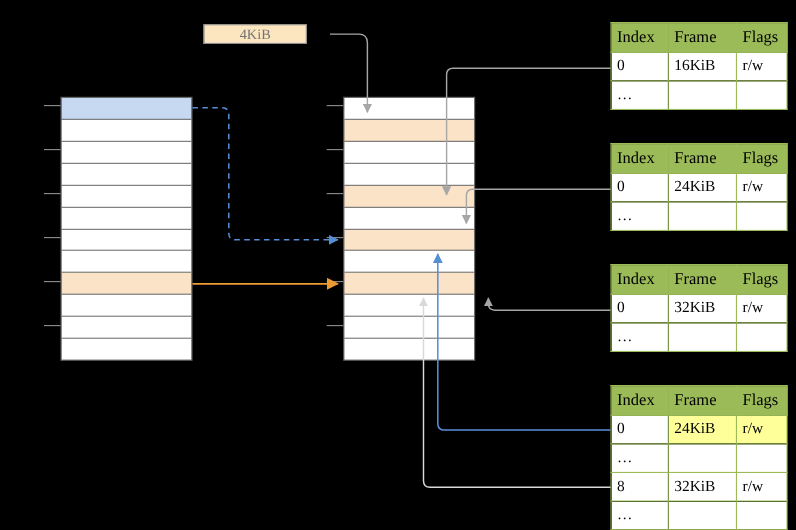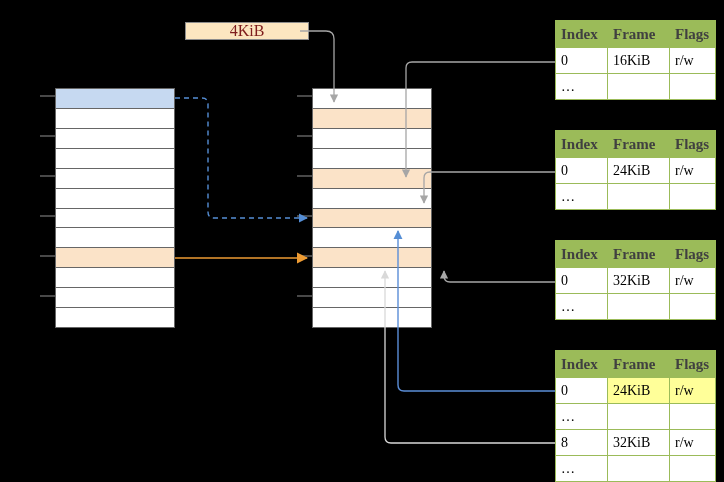--- a/index.html
+++ b/index.html
@@ -3,23 +3,23 @@
 <meta charset="utf-8">
 <style>
   html,body { margin:0; padding:0; background:#000; }
   .stage {
     position:relative; width:724px; height:482px; background:#000;
     font-family:"Liberation Serif", serif; overflow:hidden;
   }
 
   
   .kib-box {
-    position:absolute; left:185px; top:22px; width:124px; height:18px;
+    position:absolute; left:185px; top:22px; width:94px; height:18px;
     background:#fce6c0; border:1px solid #8c8c8c; box-sizing:border-box;
-    text-align:center; font-size:16px; line-height:15px; color:#7f1d1d;
+    text-align:center; font-size:13px; line-height:15px; color:#737373;
   }
 
   
   .col {
     position:absolute; top:88px; width:120px; height:240px;
     display:flex; flex-direction:column;
     border:1px solid #666; box-sizing:border-box;
   }
   .left-col { left:55px; }
   .mid-col  { left:312px; }
@@ -28,21 +28,21 @@
   .col .row.blue  { background:#c6d9f1; }
   .col .row.peach { background:#fbe3c8; }
 
   
   .pt {
     position:absolute; left:555px; width:160px;
     border-collapse:collapse; table-layout:fixed;
   }
   .t1 { top:20px; } .t2 { top:130px; } .t3 { top:240px; } .t4 { top:350px; }
   .pt th {
-    background:#9bbb59; color:#404040; font-weight:bold; font-size:15px;
+    background:#9bbb59; color:#000000; font-weight:normal; font-size:15px;
     text-align:left; padding:3px 5px; border:1px solid #9bbb59; height:20px;
   }
   .pt td {
     background:#fff; color:#000; font-size:14px;
     padding:2px 5px; border:1px solid #9bbb59; height:21px;
     white-space:nowrap; overflow:hidden;
   }
   .pt td.hl { background:#ffff99; }
 
   

